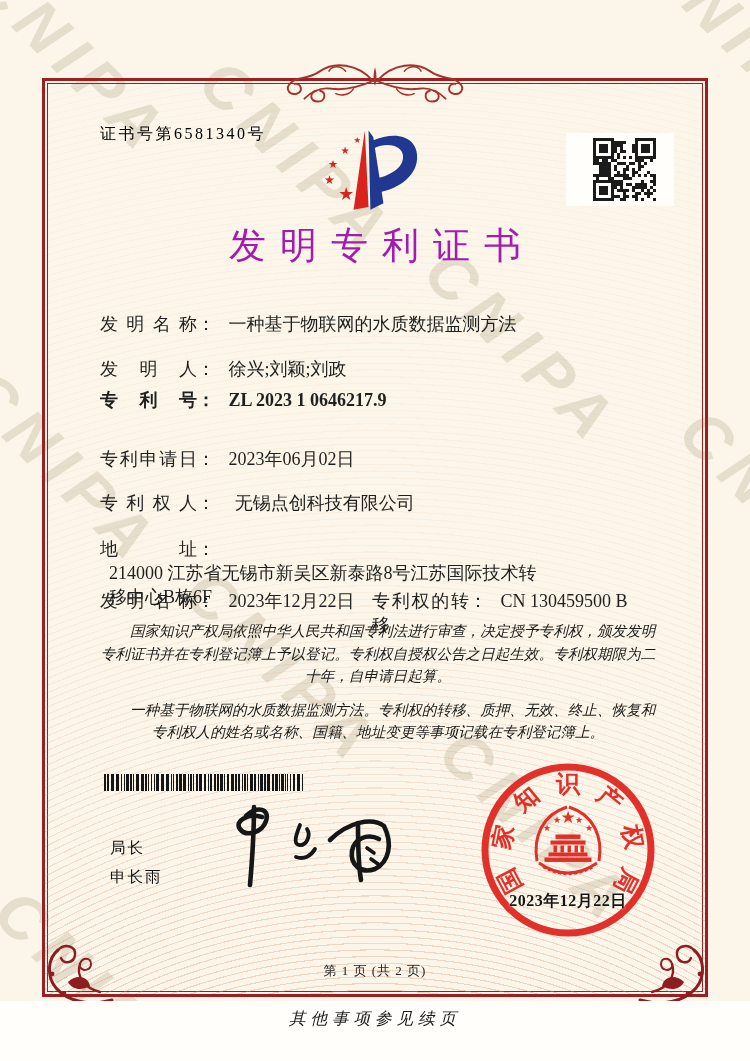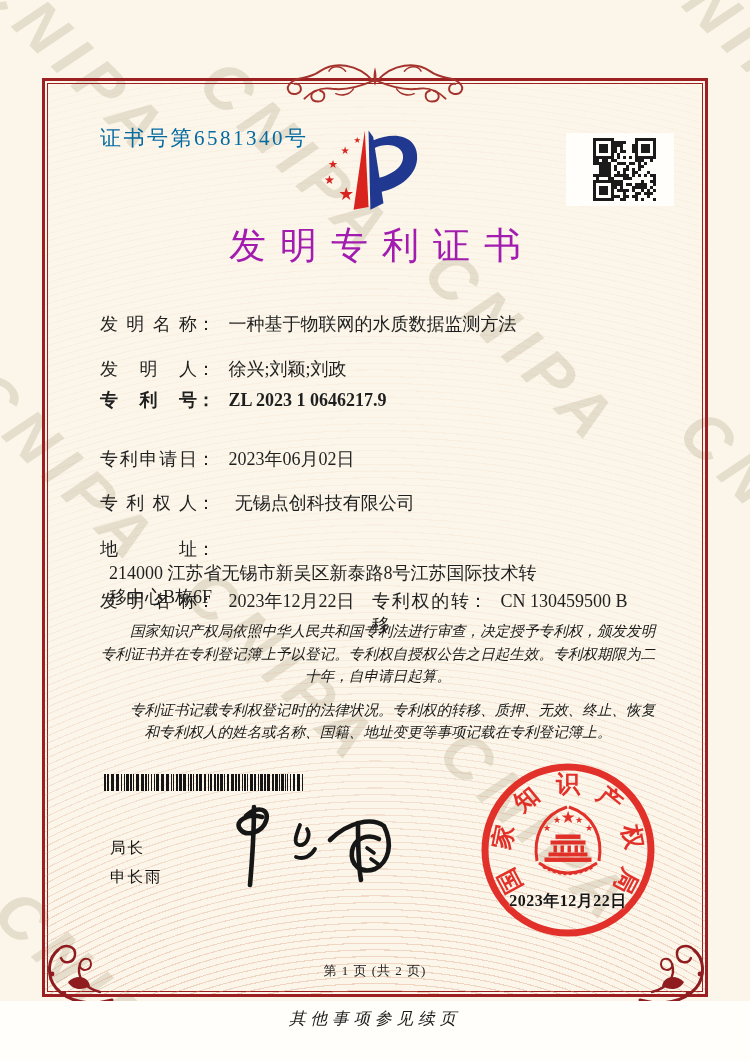--- a/index.html
+++ b/index.html
@@ -18,21 +18,21 @@
      background:repeating-radial-gradient(ellipse 160% 130% at 50% 175%,
         rgba(216,140,108,0.35) 0px, rgba(216,140,108,0.35) 1px, transparent 1px, transparent 6px);
      -webkit-mask-image:linear-gradient(rgba(0,0,0,0.12) 0%, rgba(0,0,0,0.18) 55%, rgba(0,0,0,0.55) 78%, rgba(0,0,0,0.95) 100%);
      mask-image:linear-gradient(rgba(0,0,0,0.12) 0%, rgba(0,0,0,0.18) 55%, rgba(0,0,0,0.55) 78%, rgba(0,0,0,0.95) 100%);}
 
   .ornament-top{position:absolute;left:277px;top:55px;}
   .corner-fl{position:absolute;top:930px;}
   .corner-fl.left{left:38px;}
   .corner-fl.right{left:634px;transform:scaleX(-1);}
 
-  .cert-number{position:absolute;left:100px;top:124px;font-size:21px;letter-spacing:2.5px;color:#0369a1;}
+  .cert-number{position:absolute;left:100px;top:124px;font-size:16px;letter-spacing:2.5px;color:#000000;}
 
   .logo{position:absolute;left:320px;top:124px;}
 
   .qr-panel{position:absolute;left:566px;top:133px;width:108px;height:73px;background:#fffefb;}
   .qr-panel svg{position:absolute;left:27px;top:5px;}
 
   .title{position:absolute;left:0;top:221px;width:750px;text-align:center;font-size:37px;
          letter-spacing:14px;text-indent:14px;color:#a21caf;font-weight:500;}
 
   
@@ -412,21 +412,21 @@
     <span class="flabel">发明名称</span><span class="fcolon">：</span>
     <span class="fvalue">2023年12月22日</span>
     <span class="pair2">
       <span class="flabel">专利权的转移</span><span class="fcolon">：</span>
       <span class="fvalue">CN 130459500 B</span>
     </span>
   </div>
 
   <div class="paras">
     <p>国家知识产权局依照中华人民共和国专利法进行审查，决定授予专利权，颁发发明专利证书并在专利登记簿上予以登记。专利权自授权公告之日起生效。专利权期限为二十年，自申请日起算。</p>
-    <p>专利证书记载专利权登记时的法律状况。专利权的转移、质押、无效、终止、恢复和专利权人的姓名或名称、国籍、地址变更等事项记载在专利登记簿上。</p>
+    <p>一种基于物联网的水质数据监测方法。专利权的转移、质押、无效、终止、恢复和专利权人的姓名或名称、国籍、地址变更等事项记载在专利登记簿上。</p>
   </div>
 
   <div class="barcode" id="barcode"><i style="width:2px;margin-right:1px"></i><i style="width:2px;margin-right:2px"></i><i style="width:3px;margin-right:2px"></i><i style="width:3px;margin-right:2px"></i><i style="width:1px;margin-right:2px"></i><i style="width:1px;margin-right:1px"></i><i style="width:3px;margin-right:1px"></i><i style="width:2px;margin-right:1px"></i><i style="width:1px;margin-right:2px"></i><i style="width:3px;margin-right:2px"></i><i style="width:3px;margin-right:1px"></i><i style="width:2px;margin-right:1px"></i><i style="width:1px;margin-right:2px"></i><i style="width:1px;margin-right:2px"></i><i style="width:1px;margin-right:1px"></i><i style="width:3px;margin-right:2px"></i><i style="width:3px;margin-right:2px"></i><i style="width:3px;margin-right:2px"></i><i style="width:1px;margin-right:1px"></i><i style="width:1px;margin-right:2px"></i><i style="width:2px;margin-right:1px"></i><i style="width:3px;margin-right:1px"></i><i style="width:3px;margin-right:2px"></i><i style="width:1px;margin-right:1px"></i><i style="width:2px;margin-right:1px"></i><i style="width:1px;margin-right:2px"></i><i style="width:2px;margin-right:1px"></i><i style="width:3px;margin-right:2px"></i><i style="width:2px;margin-right:2px"></i><i style="width:1px;margin-right:1px"></i><i style="width:2px;margin-right:2px"></i><i style="width:2px;margin-right:1px"></i><i style="width:2px;margin-right:1px"></i><i style="width:3px;margin-right:1px"></i><i style="width:1px;margin-right:2px"></i><i style="width:2px;margin-right:2px"></i><i style="width:3px;margin-right:1px"></i><i style="width:2px;margin-right:1px"></i><i style="width:2px;margin-right:2px"></i><i style="width:1px;margin-right:1px"></i><i style="width:2px;margin-right:1px"></i><i style="width:1px;margin-right:2px"></i><i style="width:3px;margin-right:1px"></i><i style="width:2px;margin-right:2px"></i><i style="width:1px;margin-right:1px"></i><i style="width:3px;margin-right:1px"></i><i style="width:2px;margin-right:1px"></i><i style="width:3px;margin-right:2px"></i><i style="width:2px;margin-right:1px"></i><i style="width:3px;margin-right:1px"></i><i style="width:1px;margin-right:1px"></i><i style="width:3px;margin-right:1px"></i><i style="width:1px;margin-right:1px"></i><i style="width:1px;margin-right:2px"></i><i style="width:1px;margin-right:2px"></i><i style="width:2px;margin-right:2px"></i><i style="width:3px;margin-right:2px"></i><i style="width:1px;margin-right:1px"></i></div>
 
   <div class="signer">
     <div>局长</div>
     <div>申长雨</div>
   </div>
 
   <svg class="signature" width="190" height="92" viewBox="0 0 190 92">

